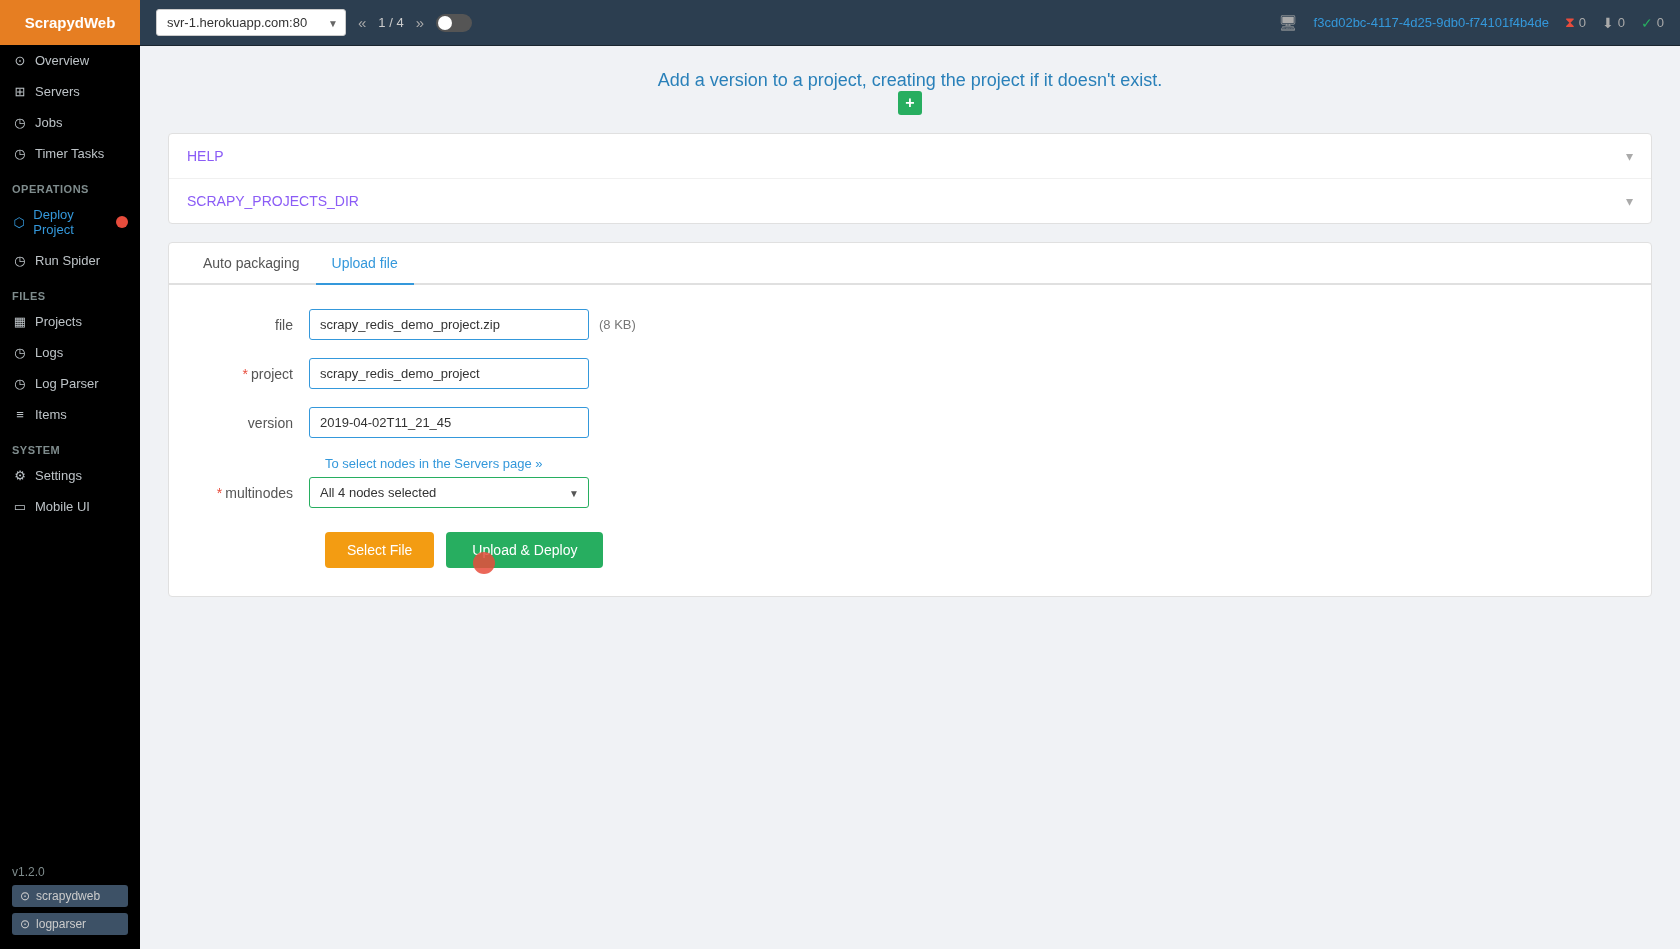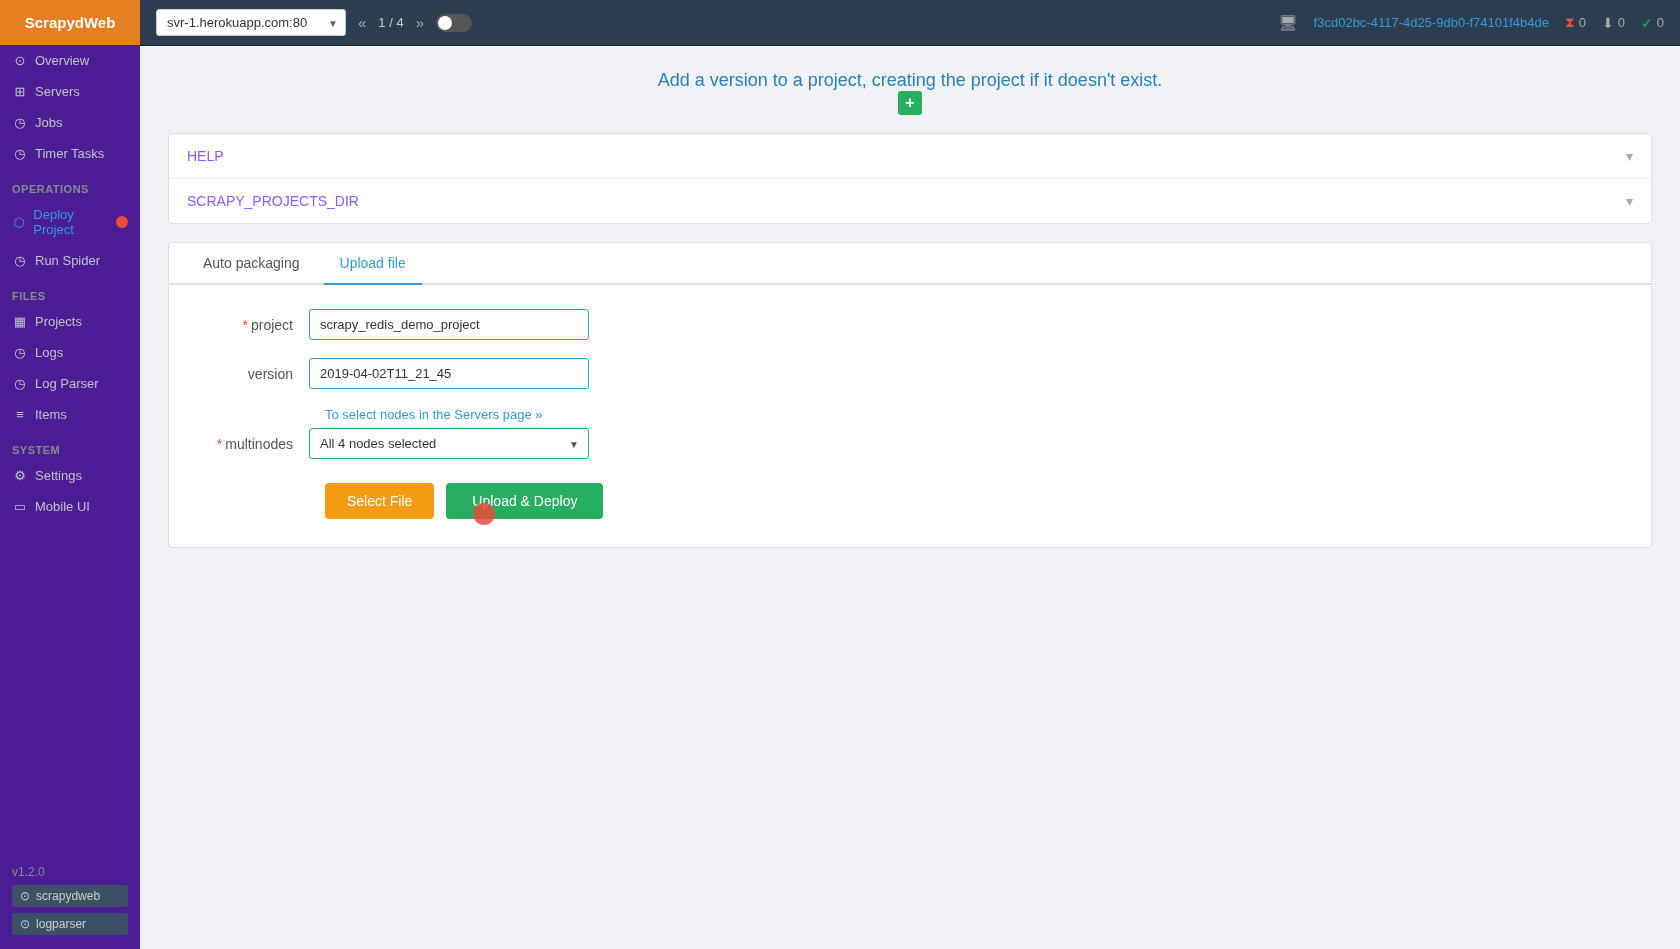--- a/index.html
+++ b/index.html
@@ -2,21 +2,21 @@
 <html><head>
   <meta charset="utf-8">
   <style>
     * { box-sizing: border-box; margin: 0; padding: 0; }
     body { font-family: -apple-system, BlinkMacSystemFont, 'Segoe UI', sans-serif; font-size: 14px; background: #f5f5f5; display: flex; height: 100vh; overflow: hidden; }
 
     
     #sidebar {
       width: 140px;
       min-width: 140px;
-      background: #4c1d95;
+      background: #000000;
       color: #ccc;
       display: flex;
       flex-direction: column;
       overflow-y: auto;
     }
     #sidebar-logo {
       background: #e67e22;
       color: white;
       font-size: 15px;
       font-weight: bold;
@@ -210,21 +210,20 @@
     .form-card {
       background: white;
       border: 1px solid #e0e0e0;
       border-radius: 4px;
       padding: 0;
     }
     .tab-bar {
       display: flex;
       border-bottom: 2px solid #e0e0e0;
       padding: 0 18px;
-      gap: 8px;
     }
     .tab {
       padding: 12px 16px;
       font-size: 14px;
       cursor: pointer;
       color: #555;
       border-bottom: 2px solid transparent;
       margin-bottom: -2px;
     }
     .tab.active {
@@ -485,20 +484,25 @@
     </div>
 
     <div class="form-card">
       <div class="tab-bar">
         <div class="tab">Auto packaging</div>
         <div class="tab active">Upload file</div>
       </div>
 
       <div class="form-body">
 
+        <div class="form-row">
+          <span class="form-label">file</span>
+          <input type="text" class="form-input" value="scrapy_redis_demo_project.zip" style="">
+          <span class="file-size">(8 KB)</span>
+        </div>
 
         <div class="form-row">
           <span class="form-label">
             <span class="required">*</span><span>project</span>
           </span>
           <input type="text" class="form-input" value="scrapy_redis_demo_project" style="">
         </div>
 
         <div class="form-row">
           <span class="form-label">version</span>

